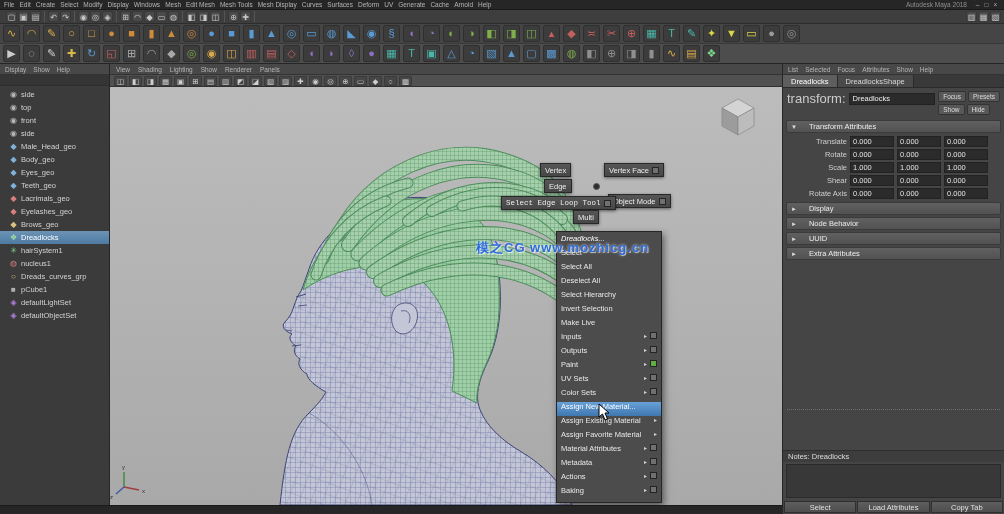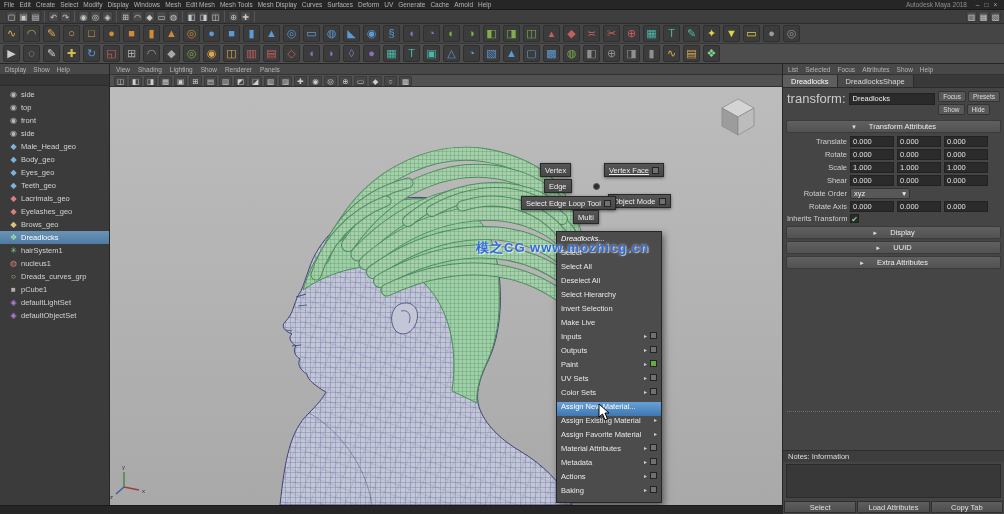--- a/index.html
+++ b/index.html
@@ -37,24 +37,24 @@
 .vp-iconbar{height:12px;display:flex;gap:2px;align-items:center;padding:0 4px;background:#515151;border-bottom:1px solid #303030;}
 .vp-ico{width:13px;height:10px;font-size:7.5px;line-height:10px;text-align:center;color:#cfcfcf;background:#464646;border:1px solid #3a3a3a;border-radius:1px;}
 .view3d{position:absolute;left:0;top:23px;right:0;bottom:0;background:linear-gradient(#bcbcbc,#a9a9a9);overflow:hidden;}
 svg.scene{position:absolute;left:0;top:0;}
 
 .watermark{position:absolute;left:366px;top:152px;font-size:13px;font-weight:bold;color:#2d6bdb;text-shadow:0 0 3px rgba(255,255,255,.85),1px 1px 0 rgba(255,255,255,.5);z-index:40;letter-spacing:1px;white-space:nowrap;}
 
 
 .mmenu-btn{position:absolute;background:linear-gradient(#565656,#474747);border:1px solid #282828;box-shadow:0 1px 3px rgba(0,0,0,.5);height:14px;display:flex;align-items:center;padding:0 4px;font-size:7.5px;color:#ececec;gap:3px;z-index:20;white-space:nowrap;}
 .slot-nw{left:430px;top:76px;}
-.slot-ne{left:494px;top:76px;text-decoration:underline;}
+.slot-ne{left:494px;top:76px;}
 .slot-w{left:434px;top:92px;}
 .slot-e{left:498px;top:107px;}
-.slot-sw{left:411px;top:109px;}
+.slot-sw{left:391px;top:109px;font-family:Liberation Mono, monospace;}
 .slot-s{left:463px;top:123px;}
 .mm-center{position:absolute;left:483px;top:96px;width:7px;height:7px;border-radius:50%;background:#2e2e2e;border:1px solid #555;z-index:21;}
 .opt{width:7px;height:7px;border:1px solid #242424;background:#707070;flex:0 0 auto;}
 .opt.green{background:#5fae3f;}
 
 
 .ctx{position:absolute;left:446px;top:144px;width:106px;background:#4c4c4c;border:1px solid #262626;box-shadow:2px 3px 7px rgba(0,0,0,.5);z-index:30;padding:2px 0;}
 .ctx-item{height:14px;display:flex;padding:0 4px;font-size:7.5px;color:#e8e8e8;gap:3px;}
 .ctx-item .lbl{flex:1;white-space:nowrap;overflow:hidden;}
 .ctx-item .arr{font-size:6px;color:#cfcfcf;}
@@ -68,21 +68,21 @@
 .ae-tab{padding:0 8px;font-size:7.5px;display:flex;align-items:center;background:#4a4a4a;border-right:1px solid #2b2b2b;color:#d8d8d8;}
 .ae-tab.active{background:#5e5e5e;color:#fff;}
 .ae-name-block{padding:3px 4px;display:flex;gap:3px;align-items:flex-start;flex:0 0 auto;}
 .ae-name-left{flex:1;}
 .ae-name-row{display:flex;align-items:center;gap:3px;margin-bottom:3px;}
 .ae-type-label{font-size:13px;color:#ccc;}
 .ae-name-field{flex:1;height:12px;background:#2b2b2b;border:1px solid #222;color:#eee;font-size:7.5px;padding:0 3px;display:flex;align-items:center;}
 .ae-mini-btns{display:flex;flex-direction:column;gap:2px;}
 .ae-mini-row{display:flex;gap:2px;}
 .ae-mini{height:11px;padding:0 4px;background:#585858;border:1px solid #333;font-size:6.5px;color:#ddd;display:flex;align-items:center;border-radius:2px;}
-.section-bar{height:13px;background:linear-gradient(#606060,#525252);border:1px solid #3a3a3a;border-radius:2px;margin:2px 3px;display:flex;align-items:center;padding:0 4px;font-size:7.5px;color:#ececec;gap:12px;flex:0 0 auto;justify-content:center;}
+.section-bar{height:13px;background:linear-gradient(#606060,#525252);border:1px solid #3a3a3a;border-radius:2px;margin:2px 3px;display:flex;align-items:center;padding:0 4px;font-size:7.5px;color:#ececec;gap:12px;flex:0 0 auto;}
 .sec-arrow{font-size:6px;color:#ddd;}
 .ae-row{display:flex;align-items:center;gap:3px;padding:1px 4px;flex:0 0 auto;}
 .ae-label{width:60px;text-align:right;font-size:7.5px;color:#cfcfcf;white-space:nowrap;}
 .ae-field{width:44px;height:11px;background:#2b2b2b;border:1px solid #222;color:#e2e2e2;font-size:7.5px;padding:0 2px;display:flex;align-items:center;}
 .ae-select{width:60px;height:11px;background:#585858;border:1px solid #333;color:#eee;font-size:7.5px;padding:0 3px;display:flex;align-items:center;justify-content:space-between;border-radius:2px;}
 .ae-check{width:9px;height:9px;background:#2b2b2b;border:1px solid #222;color:#7fd98f;font-size:8px;line-height:9px;text-align:center;}
 .ae-fill{flex:1;position:relative;margin:0 4px;}
 .dotline{position:absolute;left:0;right:0;top:78%;border-top:1px dotted #6e6e6e;}
 .notes-bar{height:12px;background:#3d3d3d;border-top:1px solid #2e2e2e;display:flex;align-items:center;padding:0 5px;font-size:7.5px;color:#ddd;flex:0 0 auto;}
 .notes-box{height:34px;background:#383838;border:1px solid #2b2b2b;margin:2px 3px;flex:0 0 auto;}
@@ -616,58 +616,51 @@
           <div class="ae-field">1.000</div>
           <div class="ae-field">1.000</div>
         </div>
         <div class="ae-row">
           <div class="ae-label">Shear</div>
           <div class="ae-field">0.000</div>
           <div class="ae-field">0.000</div>
           <div class="ae-field">0.000</div>
         </div>
         <div class="ae-row">
-          <div class="ae-label">Rotate Order</div>
-          <div class="ae-select">
-            <span>xyz</span>
-            <span class="arr">▾</span>
-          </div>
-        </div>
-        <div class="ae-row">
           <div class="ae-label">Rotate Axis</div>
           <div class="ae-field">0.000</div>
           <div class="ae-field">0.000</div>
           <div class="ae-field">0.000</div>
-        </div>
-        <div class="ae-row">
-          <div class="ae-label">Inherits Transform</div>
-          <div class="ae-check">✔</div>
         </div>
       </div>
 
     <div id="ae-collapsed">
         <div class="section-bar">
           <span class="sec-arrow">►</span>
           <span>Display</span>
         </div>
         <div class="section-bar">
           <span class="sec-arrow">►</span>
+          <span>Node Behavior</span>
+        </div>
+        <div class="section-bar">
+          <span class="sec-arrow">►</span>
           <span>UUID</span>
         </div>
         <div class="section-bar">
           <span class="sec-arrow">►</span>
           <span>Extra Attributes</span>
         </div>
       </div>
 
     <div class="ae-fill">
         <div class="dotline"></div>
       </div>
 
-    <div class="notes-bar">Notes: Information</div>
+    <div class="notes-bar">Notes: Dreadlocks</div>
     <div class="notes-box"></div>
 
     <div class="footer-btns" id="ae-footer">
         <div class="footer-btn">Select</div>
         <div class="footer-btn">Load Attributes</div>
         <div class="footer-btn">Copy Tab</div>
       </div>
   </div>
 
   <div class="bottombar"></div>

